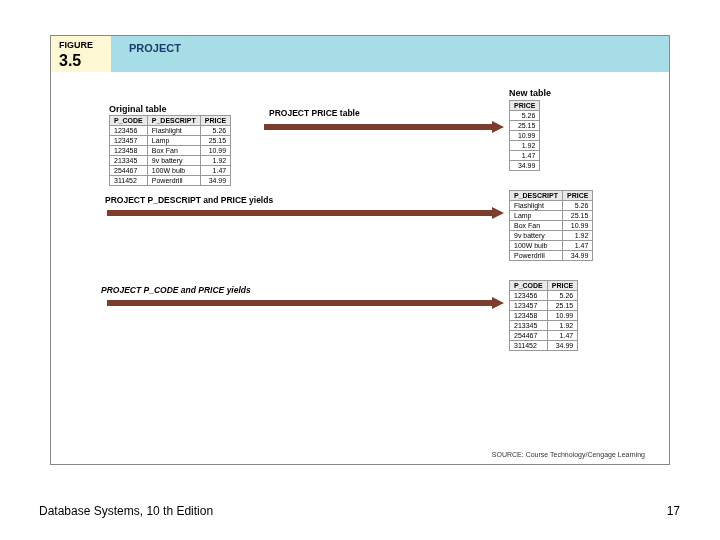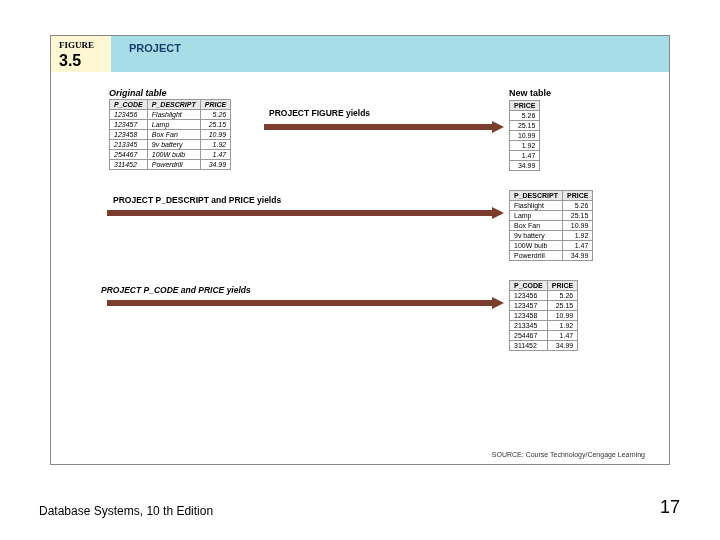--- a/index.html
+++ b/index.html
@@ -25,21 +25,21 @@
   .fig-header {
     display: flex;
   }
   .fig-label-box {
     background: #fdf7d3;
     padding: 4px 8px 6px 8px;
     width: 60px;
     font-size: 10px;
     line-height: 1.2;
   }
-  .fig-label-box .word { font-weight: bold; font-size: 9px; font-family: Liberation Serif, serif; }
+  .fig-label-box .word { font-weight: bold; font-size: 9px; }
   .fig-label-box .num { font-weight: bold; font-size: 16px; }
   .fig-title {
     padding: 6px 18px;
     font-weight: bold;
     font-size: 11px;
     color: #1a3d6b;
   }
   .content {
     position: absolute;
     left: 0; right: 0; top: 36px; bottom: 0;
@@ -93,40 +93,40 @@
   .footer-left {
     position: absolute;
     left: 39px;
     bottom: 22px;
     font-size: 12px;
   }
   .footer-right {
     position: absolute;
     right: 40px;
     bottom: 22px;
-    font-size: 18px;
+    font-size: 12px;
   }
   .pos { position: absolute; }
 </style>
 </head>
 <body>
 
 <div class="figure-wrap">
   <div class="fig-header">
     <div class="fig-label-box">
       <div class="word">FIGURE</div>
       <div class="num">3.5</div>
     </div>
     <div class="fig-title">PROJECT</div>
   </div>
 
   <div class="content">
     <div class="row-area">
 
-      <div class="pos" style="left:40px; top:6px;font-style:italic;">
+      <div class="pos" style="left:40px; top:22px;">
         <div class="caption">Original table</div>
         <table class="data">
           <tbody>
               <tr>
             <th>P_CODE</th>
             <th>P_DESCRIPT</th>
             <th class="num">PRICE</th>
           </tr>
           <tr>
                 <td>123456</td>
@@ -185,27 +185,27 @@
           <tr>
                 <td class="num">1.47</td>
               </tr>
           <tr>
                 <td class="num">34.99</td>
               </tr>
         </tbody>
           </table>
       </div>
 
-      <div class="yield-label" style="left:200px; top:28px;">PROJECT FIGURE yields</div>
+      <div class="yield-label" style="left:200px; top:28px;">PROJECT PRICE table</div>
       <div class="arrow" style="left:195px; top:42px; width:240px;">
         <div class="bar"></div>
           <div class="head"></div>
       </div>
 
-      <div class="yield-label" style="left:36px; top:115px;padding-left:8px;">PROJECT P_DESCRIPT and PRICE yields</div>
+      <div class="yield-label" style="left:28px; top:115px;padding-left:8px;">PROJECT P_DESCRIPT and PRICE yields</div>
       <div class="arrow" style="left:38px; top:128px; width:397px;">
         <div class="bar"></div>
           <div class="head"></div>
       </div>
 
       <div class="pos" style="left:440px; top:110px;">
         <table class="data">
           <tbody>
               <tr>
             <th>P_DESCRIPT</th>

